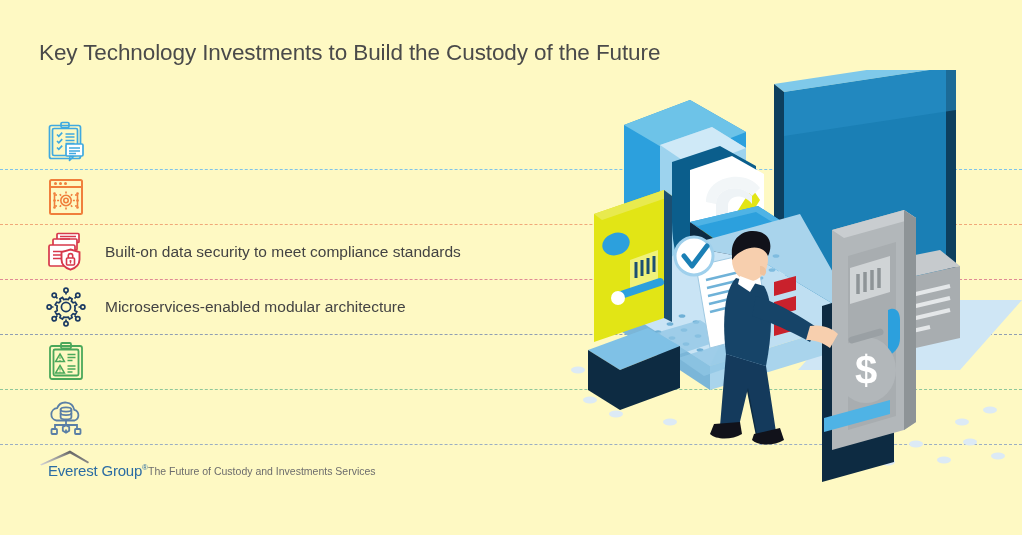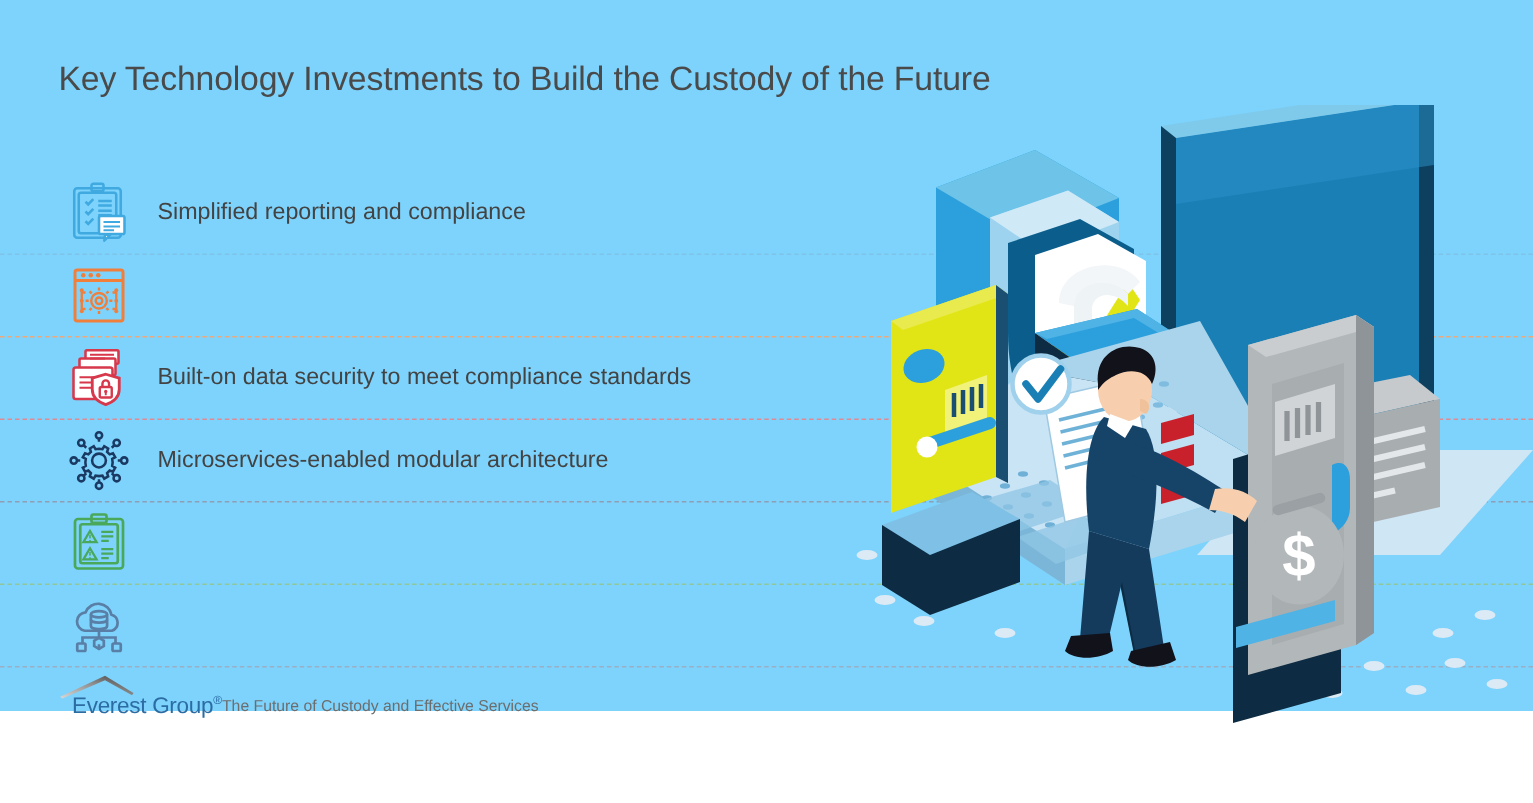--- a/index.html
+++ b/index.html
@@ -3,21 +3,21 @@
 <meta charset="utf-8">
 <title>Key Technology Investments</title>
 <style>
   * { box-sizing: border-box; margin: 0; padding: 0; }
   html, body {
     width: 1022px; height: 535px;
     background: #ffffff;
     font-family: "Liberation Sans", sans-serif;
     overflow: hidden;
   }
-  .page { position: relative; width: 1022px; height: 474px; background: #7dd3fc; text-decoration: underline; }
+  .page { position: relative; width: 1022px; height: 535px; background: #fef9c3; text-decoration: underline; }
 
   
   .title {
     position: absolute; left: 39px; top: 40px;
     font-size: 22.5px; font-weight: 400; color: #4a4a4a;
     letter-spacing: -0.1px; white-space: nowrap;
   }
 
   
   .feature-list { position: absolute; left: 0; top: 114px; width: 1022px; }
@@ -88,21 +88,20 @@
           </g>
           <g>
             <rect x="22" y="24" width="17" height="12" rx="1.2" fill="#fff" stroke="#3fa9e0" stroke-width="1.7"></rect>
             <path d="M26 36.5l-0.5 4 4-4z" fill="#fff" stroke="#3fa9e0" stroke-width="1.6" stroke-linejoin="round"></path>
             <g stroke="#3fa9e0" stroke-width="1.4">
               <path d="M25 28h11M25 31h11M25 33.5h7"></path>
             </g>
           </g>
         </svg>
       </div>
-      <div class="label">Simplified reporting and compliance</div>
     </div>
     <div class="divider" style="top:55px;border-top-color:#7fc4e8;"></div>
 
     <div class="feature-row">
       <div class="icon-box">
         <svg width="44" height="44" viewBox="0 0 44 44">
           <g fill="none" stroke="#f07f3c" stroke-width="2">
             <rect x="6" y="5" width="32" height="34" rx="1.5"></rect>
             <path d="M6 12h32"></path>
           </g>
@@ -230,21 +229,21 @@
             <linearGradient id="peakGrad" x1="0" y1="1" x2="1" y2="0">
               <stop offset="0%" stop-color="#d8d8d8"></stop>
               <stop offset="55%" stop-color="#8d8d8d"></stop>
               <stop offset="100%" stop-color="#3d3d3d"></stop>
             </linearGradient>
           </defs>
           <path d="M1 14.5 L31 0.5 L50 12 L49 13.5 L31 3.5 L2.5 15.6 Z" fill="url(#peakGrad)"></path>
         </svg>
         <span class="logo-text"><span>Everest Group</span><sup>®</sup></span>
       </div>
-      <div class="tagline">The Future of Custody and Effective Services</div>
+      <div class="tagline">The Future of Custody and Investments Services</div>
     </div>
   </div>
 
   <div class="illustration">
     <svg width="462" height="420" viewBox="0 0 462 420">
 
       <g fill="#dceaf5">
         <ellipse cx="30" cy="330" rx="7" ry="3.4"></ellipse>
           <ellipse cx="56" cy="344" rx="7" ry="3.4"></ellipse>
         <ellipse cx="84" cy="326" rx="7" ry="3.4"></ellipse>

